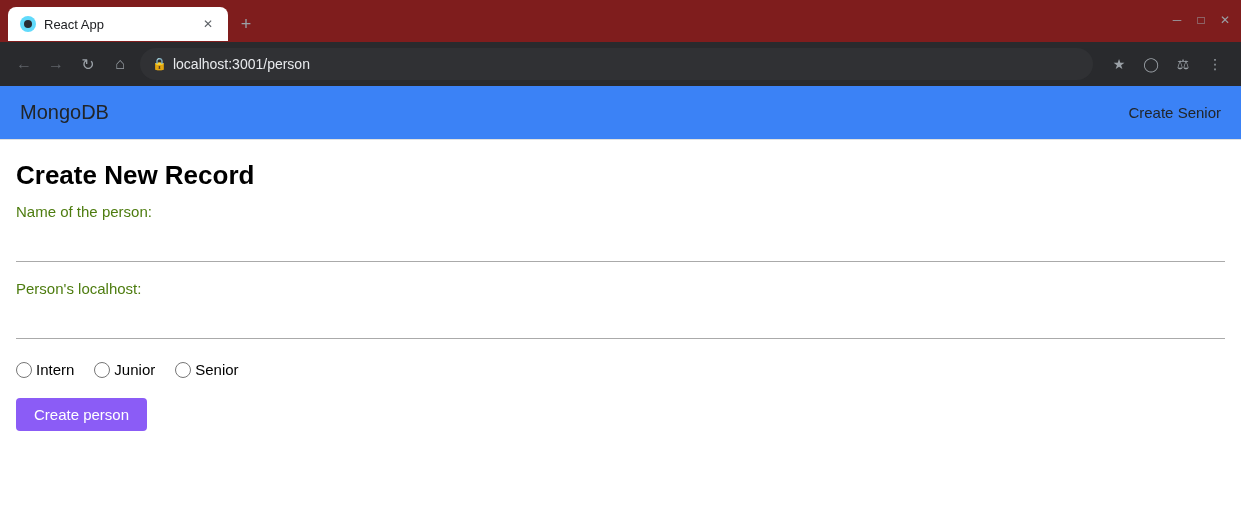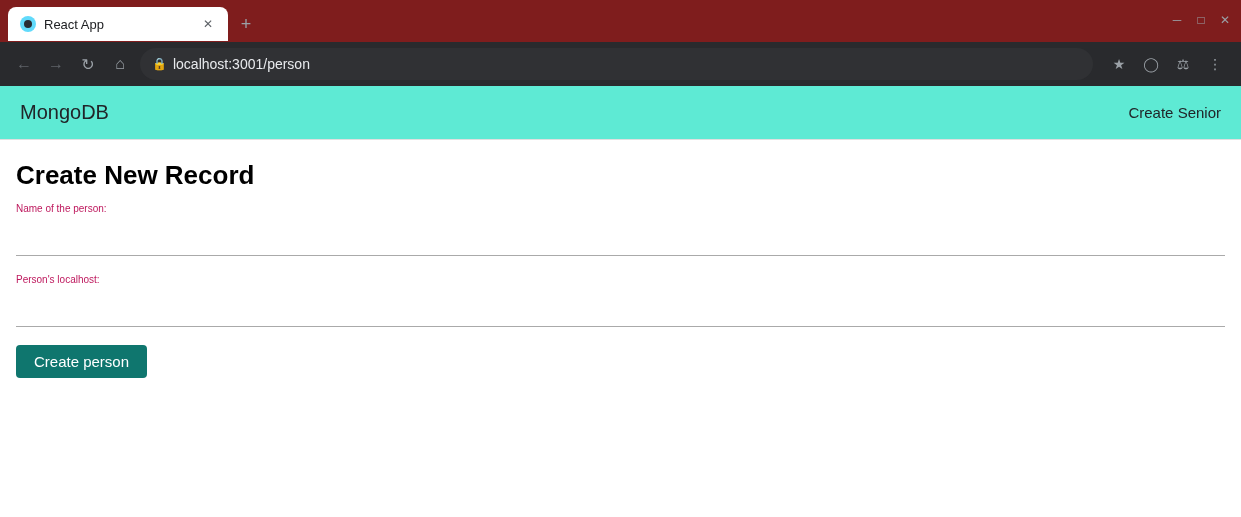--- a/index.html
+++ b/index.html
@@ -149,21 +149,21 @@
       align-items: center;
       justify-content: center;
       border-radius: 50%;
       color: #9aa0a6;
       font-size: 14px;
       cursor: pointer;
     }
 
     
     .app-navbar {
-      background: #5eead4;
+      background: #3b82f6;
       border-bottom: 1px solid #e0e0e0;
       display: flex;
       align-items: center;
       justify-content: space-between;
       padding: 0 20px;
       height: 54px;
     }
     .app-brand {
       font-size: 20px;
       font-weight: 500;
@@ -180,22 +180,22 @@
       padding: 20px 16px;
       background: #fff;
     }
     .form-title {
       font-size: 26px;
       font-weight: bold;
       color: #000;
       margin-bottom: 12px;
     }
     .form-label {
-      font-size: 10px;
-      color: #be185d;
+      font-size: 15px;
+      color: #4d7c0f;
       display: block;
       margin-bottom: 6px;
     }
     .form-input {
       width: 100%;
       height: 36px;
       border: none;
       border-bottom: 1px solid #aaa;
       outline: none;
       font-size: 15px;
@@ -217,21 +217,21 @@
       font-size: 15px;
       color: #000;
       cursor: pointer;
     }
     .radio-label input[type="radio"] {
       width: 16px;
       height: 16px;
       cursor: pointer;
     }
     .create-btn {
-      background: #0f766e;
+      background: #8b5cf6;
       color: #fff;
       border: none;
       border-radius: 4px;
       padding: 8px 18px;
       font-size: 15px;
       cursor: pointer;
     }
   </style>
 </head>
 <body>
@@ -283,16 +283,30 @@
 
   <div class="app-main">
     <h1 class="form-title">Create New Record</h1>
 
     <label class="form-label">Name of the person:</label>
     <input class="form-input" type="text" style="">
 
     <label class="form-label">Person's localhost:</label>
     <input class="form-input" type="text" style="">
 
+    <div class="radio-group">
+      <label class="radio-label">
+        <input type="radio" name="level" value="Intern" style="">
+        <span>Intern</span>
+      </label>
+      <label class="radio-label">
+        <input type="radio" name="level" value="Junior" style="">
+        <span>Junior</span>
+      </label>
+      <label class="radio-label">
+        <input type="radio" name="level" value="Senior" style="">
+        <span>Senior</span>
+      </label>
+    </div>
 
     <button class="create-btn">Create person</button>
   </div>
 </div>
 
 </body></html>

